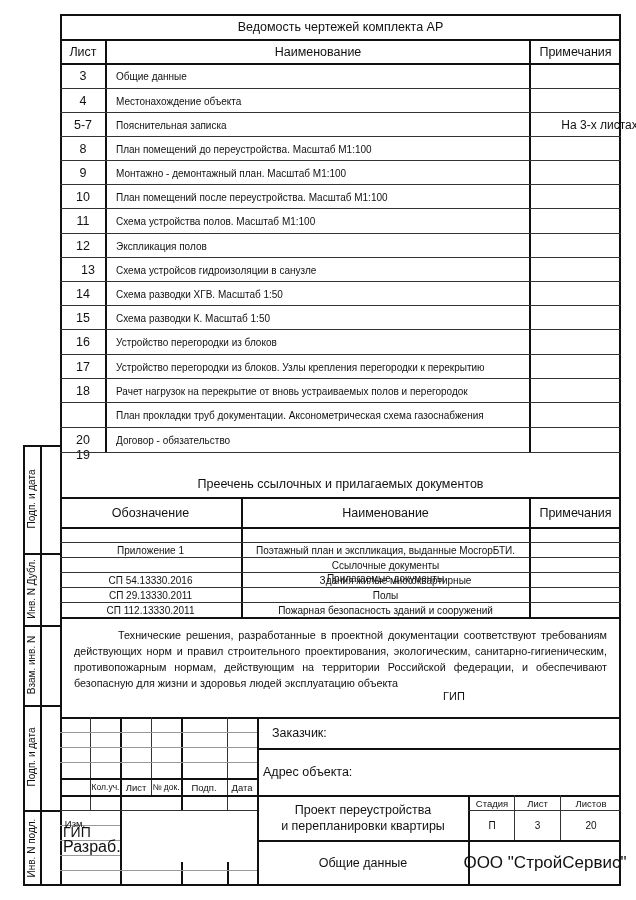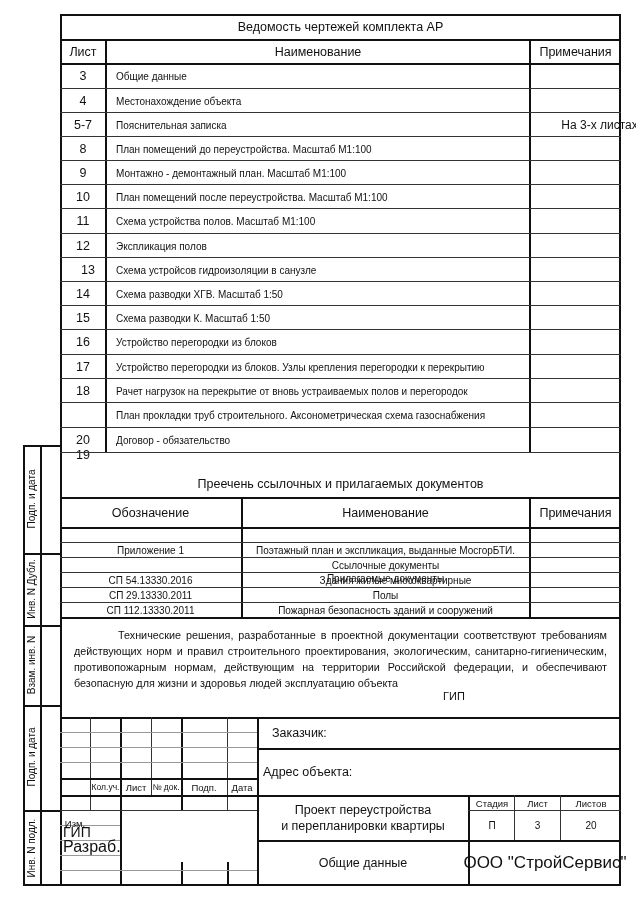--- a/index.html
+++ b/index.html
@@ -109,21 +109,21 @@
   <div class="cell l name" style="left:106px; top:355px; width:424px; height:24px;">Устройство перегородки из блоков. Узлы крепления перегородки к перекрытию</div>
   <div class="cell c note" style="left:530px; top:355px; width:91px; height:24px;"></div>
   <div class="hl" style="left:60px; top:378px; width:561px;"></div>
 
   <div class="cell c num" style="left:60px; top:379px; width:46px; height:24px;">18</div>
   <div class="cell l name" style="left:106px; top:379px; width:424px; height:24px;">Рачет нагрузок на перекрытие от вновь устраиваемых полов и перегородок</div>
   <div class="cell c note" style="left:530px; top:379px; width:91px; height:24px;"></div>
   <div class="hl" style="left:60px; top:402px; width:561px;"></div>
 
   <div class="cell c num" style="left:60px; top:403px; width:46px; height:24px;margin-top:40px;">19</div>
-  <div class="cell l name" style="left:106px; top:403px; width:424px; height:24px;">План прокладки труб строительного. Аксонометрическая схема газоснабжения</div>
+  <div class="cell l name" style="left:106px; top:403px; width:424px; height:24px;">План прокладки труб документации. Аксонометрическая схема газоснабжения</div>
   <div class="cell c note" style="left:530px; top:403px; width:91px; height:24px;"></div>
   <div class="hl" style="left:60px; top:427px; width:561px;"></div>
 
   <div class="cell c num" style="left:60px; top:428px; width:46px; height:24px;">20</div>
   <div class="cell l name" style="left:106px; top:428px; width:424px; height:24px;text-align:right;">Договор - обязательство</div>
   <div class="cell c note" style="left:530px; top:428px; width:91px; height:24px;"></div>
   <div class="hl" style="left:60px; top:452px; width:561px;"></div>
 </div>
 
 <div class="cell c title" style="left:60px; top:470px; width:561px; height:27px;">Преечень ссылочных и прилагаемых документов</div>

